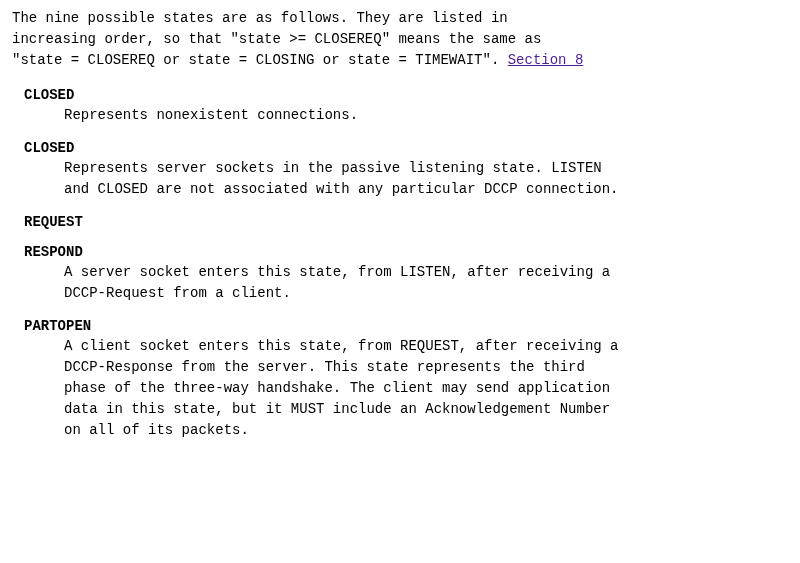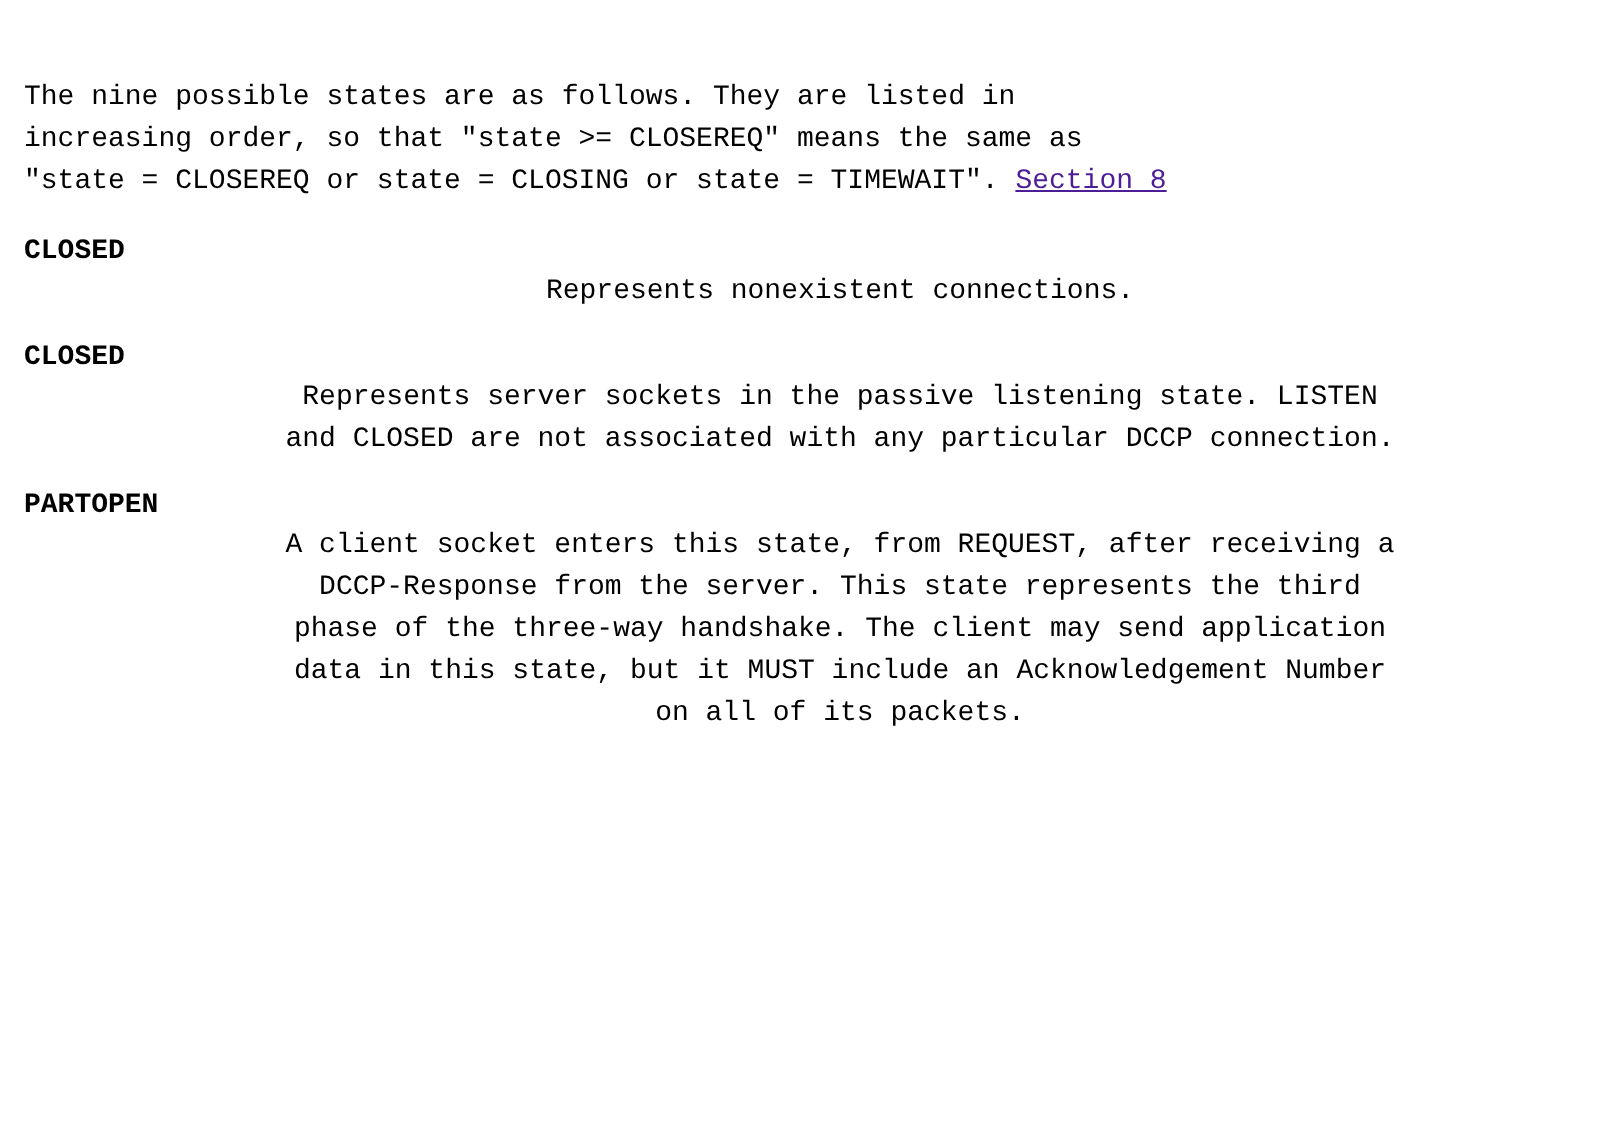--- a/index.html
+++ b/index.html
@@ -12,38 +12,37 @@
       font-family: 'Courier New', Courier, monospace;
       font-size: 14px;
       color: #000000;
       padding: 8px 12px;
       width: 800px;
       min-height: 563px;
     }
     .intro-text {
       margin-bottom: 16px;
       line-height: 1.5;
-      margin-top: 31px;
     }
     .intro-text a {
       color: #4c1d95;
       text-decoration: underline;
     }
     .state-block {
       margin-bottom: 14px;
+      margin-left: 12px;
     }
     .state-name {
       font-weight: bold;
       display: block;
       margin-bottom: 2px;
     }
     .state-desc {
       padding-left: 40px;
       line-height: 1.5;
-      text-align: center;
     }
   </style>
 </head>
 <body>
 
 <div class="intro-text">
   <span>The nine possible states are as follows.  They are listed in</span><br>
   <span>increasing order, so that "state &gt;= CLOSEREQ" means the same as</span><br>
   <span>"state = CLOSEREQ or state = CLOSING or state = TIMEWAIT".</span>
   <a href="#">Section 8</a><br>
@@ -60,22 +59,30 @@
 
   <div class="state-block">
     <span class="state-name">CLOSED</span>
     <div class="state-desc">
       Represents server sockets in the passive listening state.  LISTEN<br>
       and CLOSED are not associated with any particular DCCP connection.
     </div>
   </div>
 
   <div class="state-block">
+    <span class="state-name">REQUEST</span>
   </div>
 
+  <div class="state-block">
+    <span class="state-name">RESPOND</span>
+    <div class="state-desc">
+      A server socket enters this state, from LISTEN, after receiving a<br>
+      DCCP-Request from a client.
+    </div>
+  </div>
 
   <div class="state-block">
     <span class="state-name">PARTOPEN</span>
     <div class="state-desc">
       A client socket enters this state, from REQUEST, after receiving a<br>
       DCCP-Response from the server.  This state represents the third<br>
       phase of the three-way handshake.  The client may send application<br>
       data in this state, but it MUST include an Acknowledgement Number<br>
       on all of its packets.
     </div>

